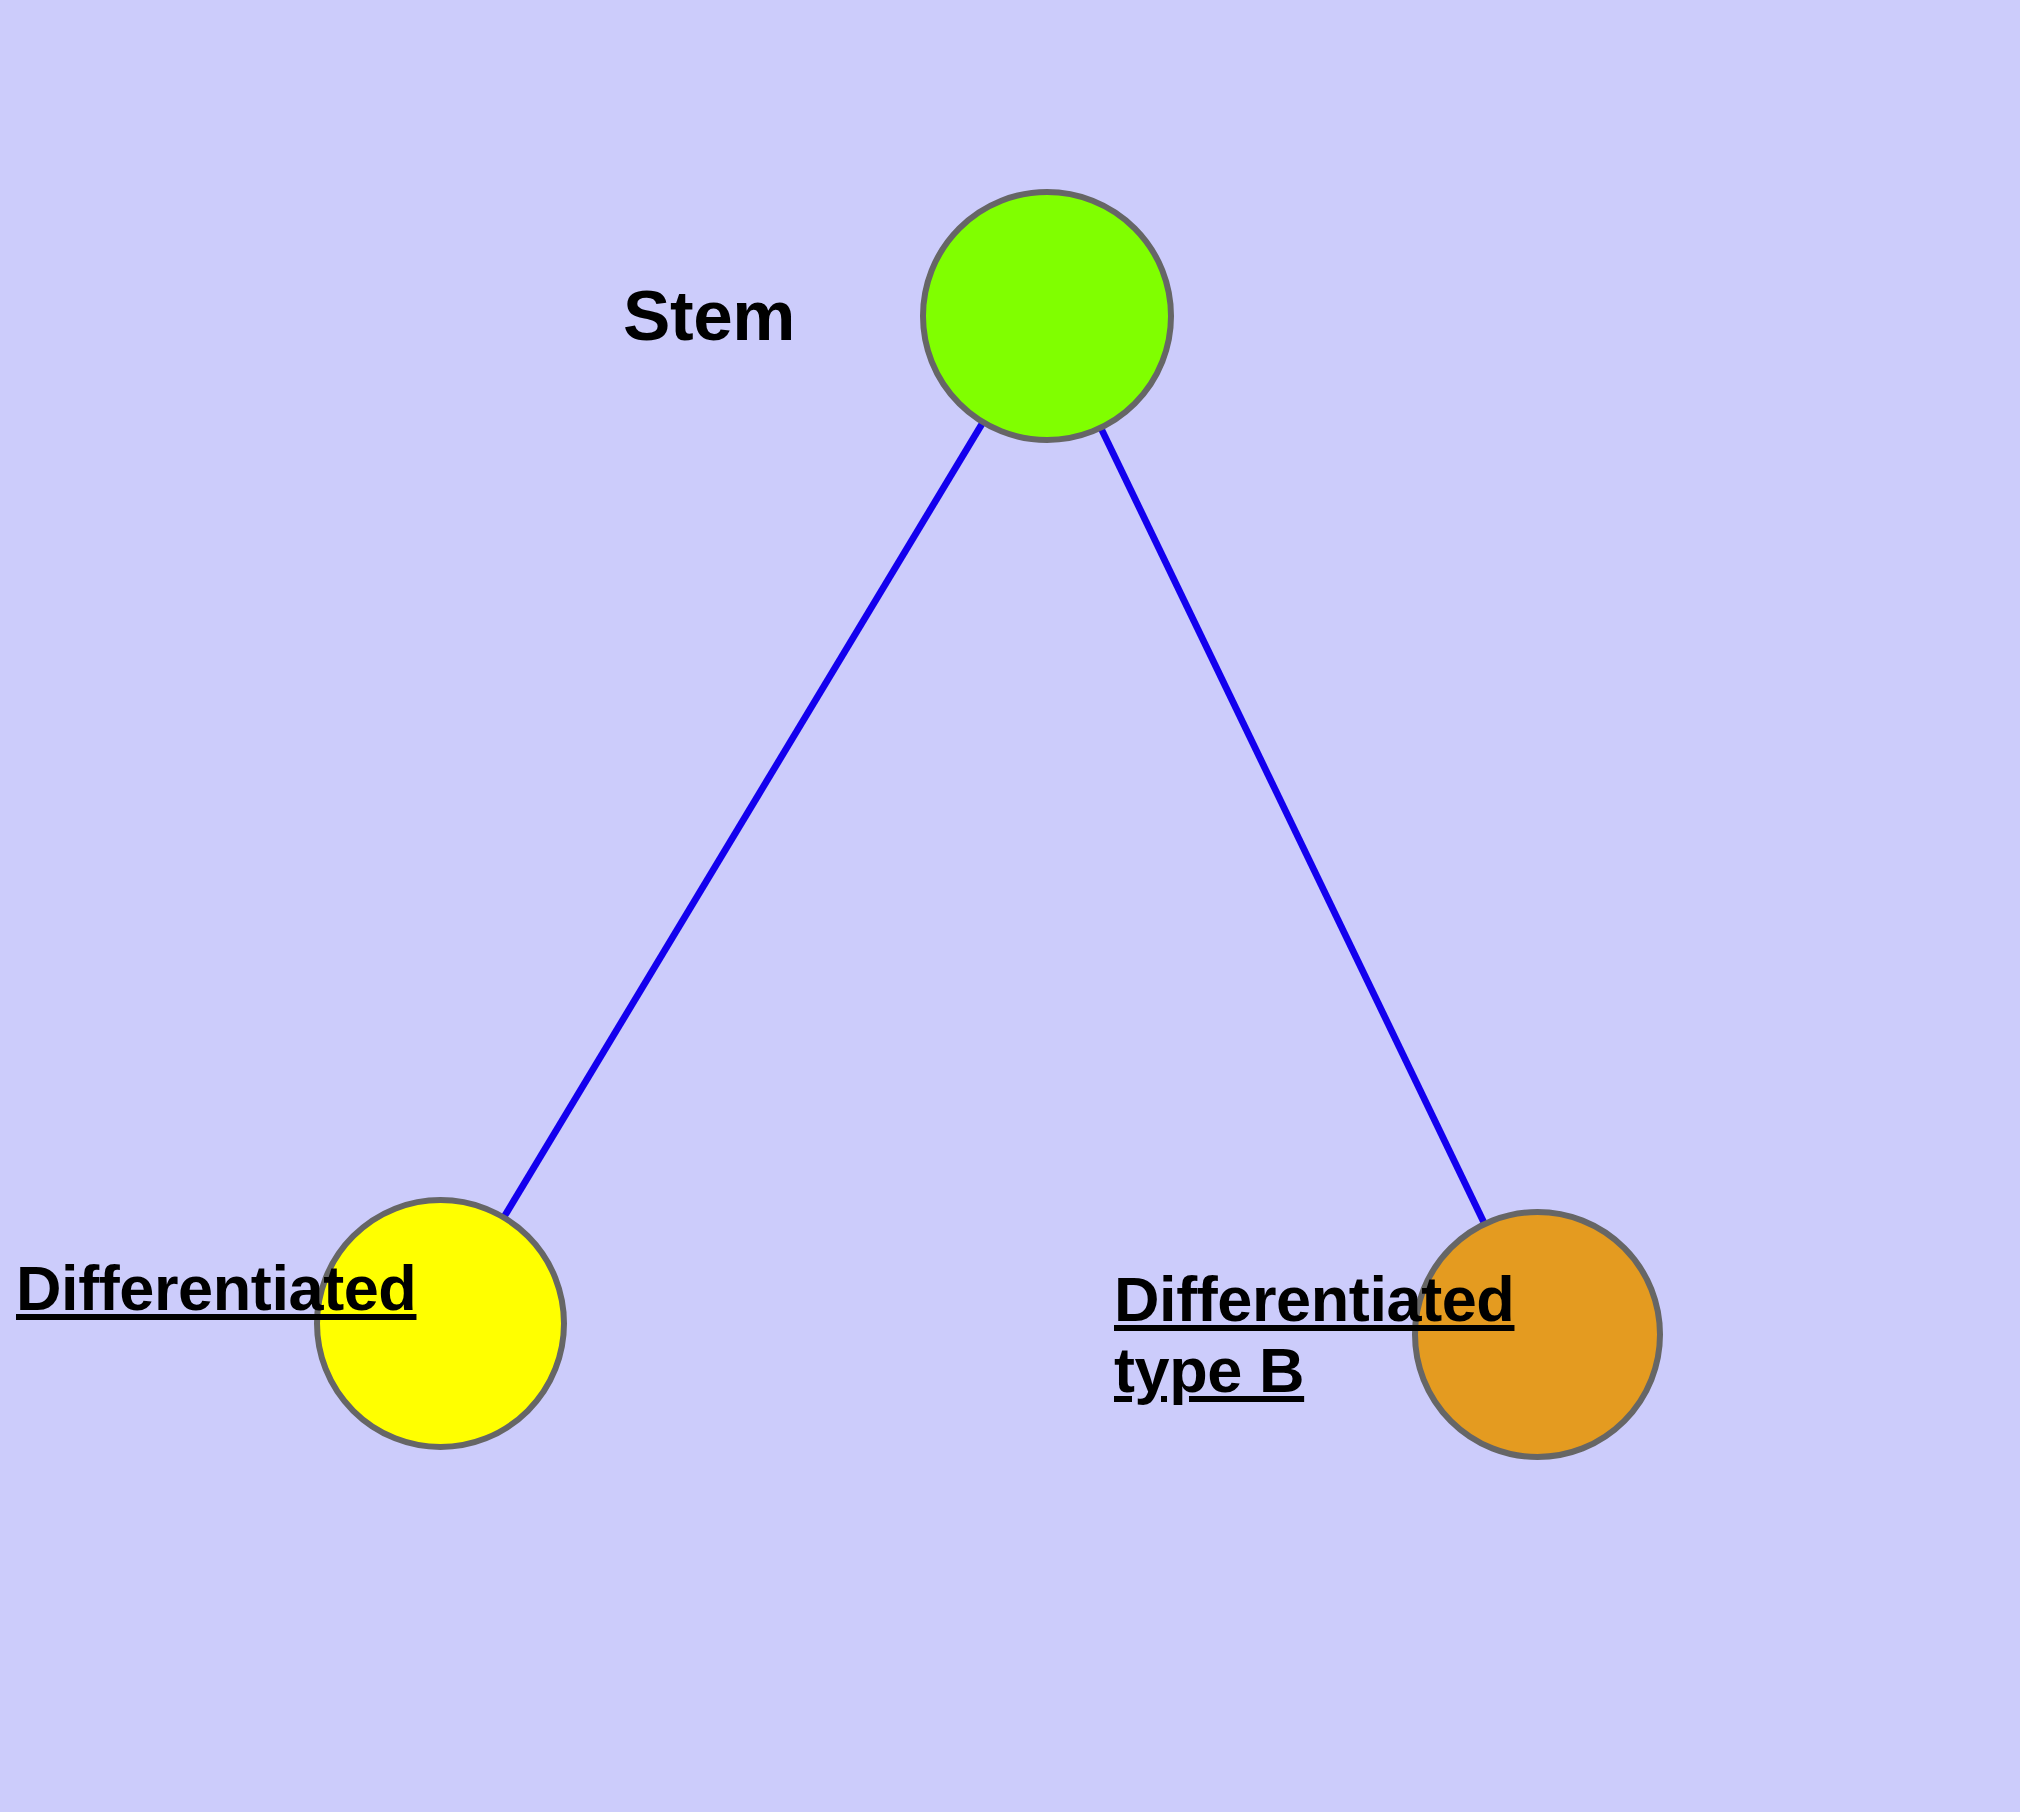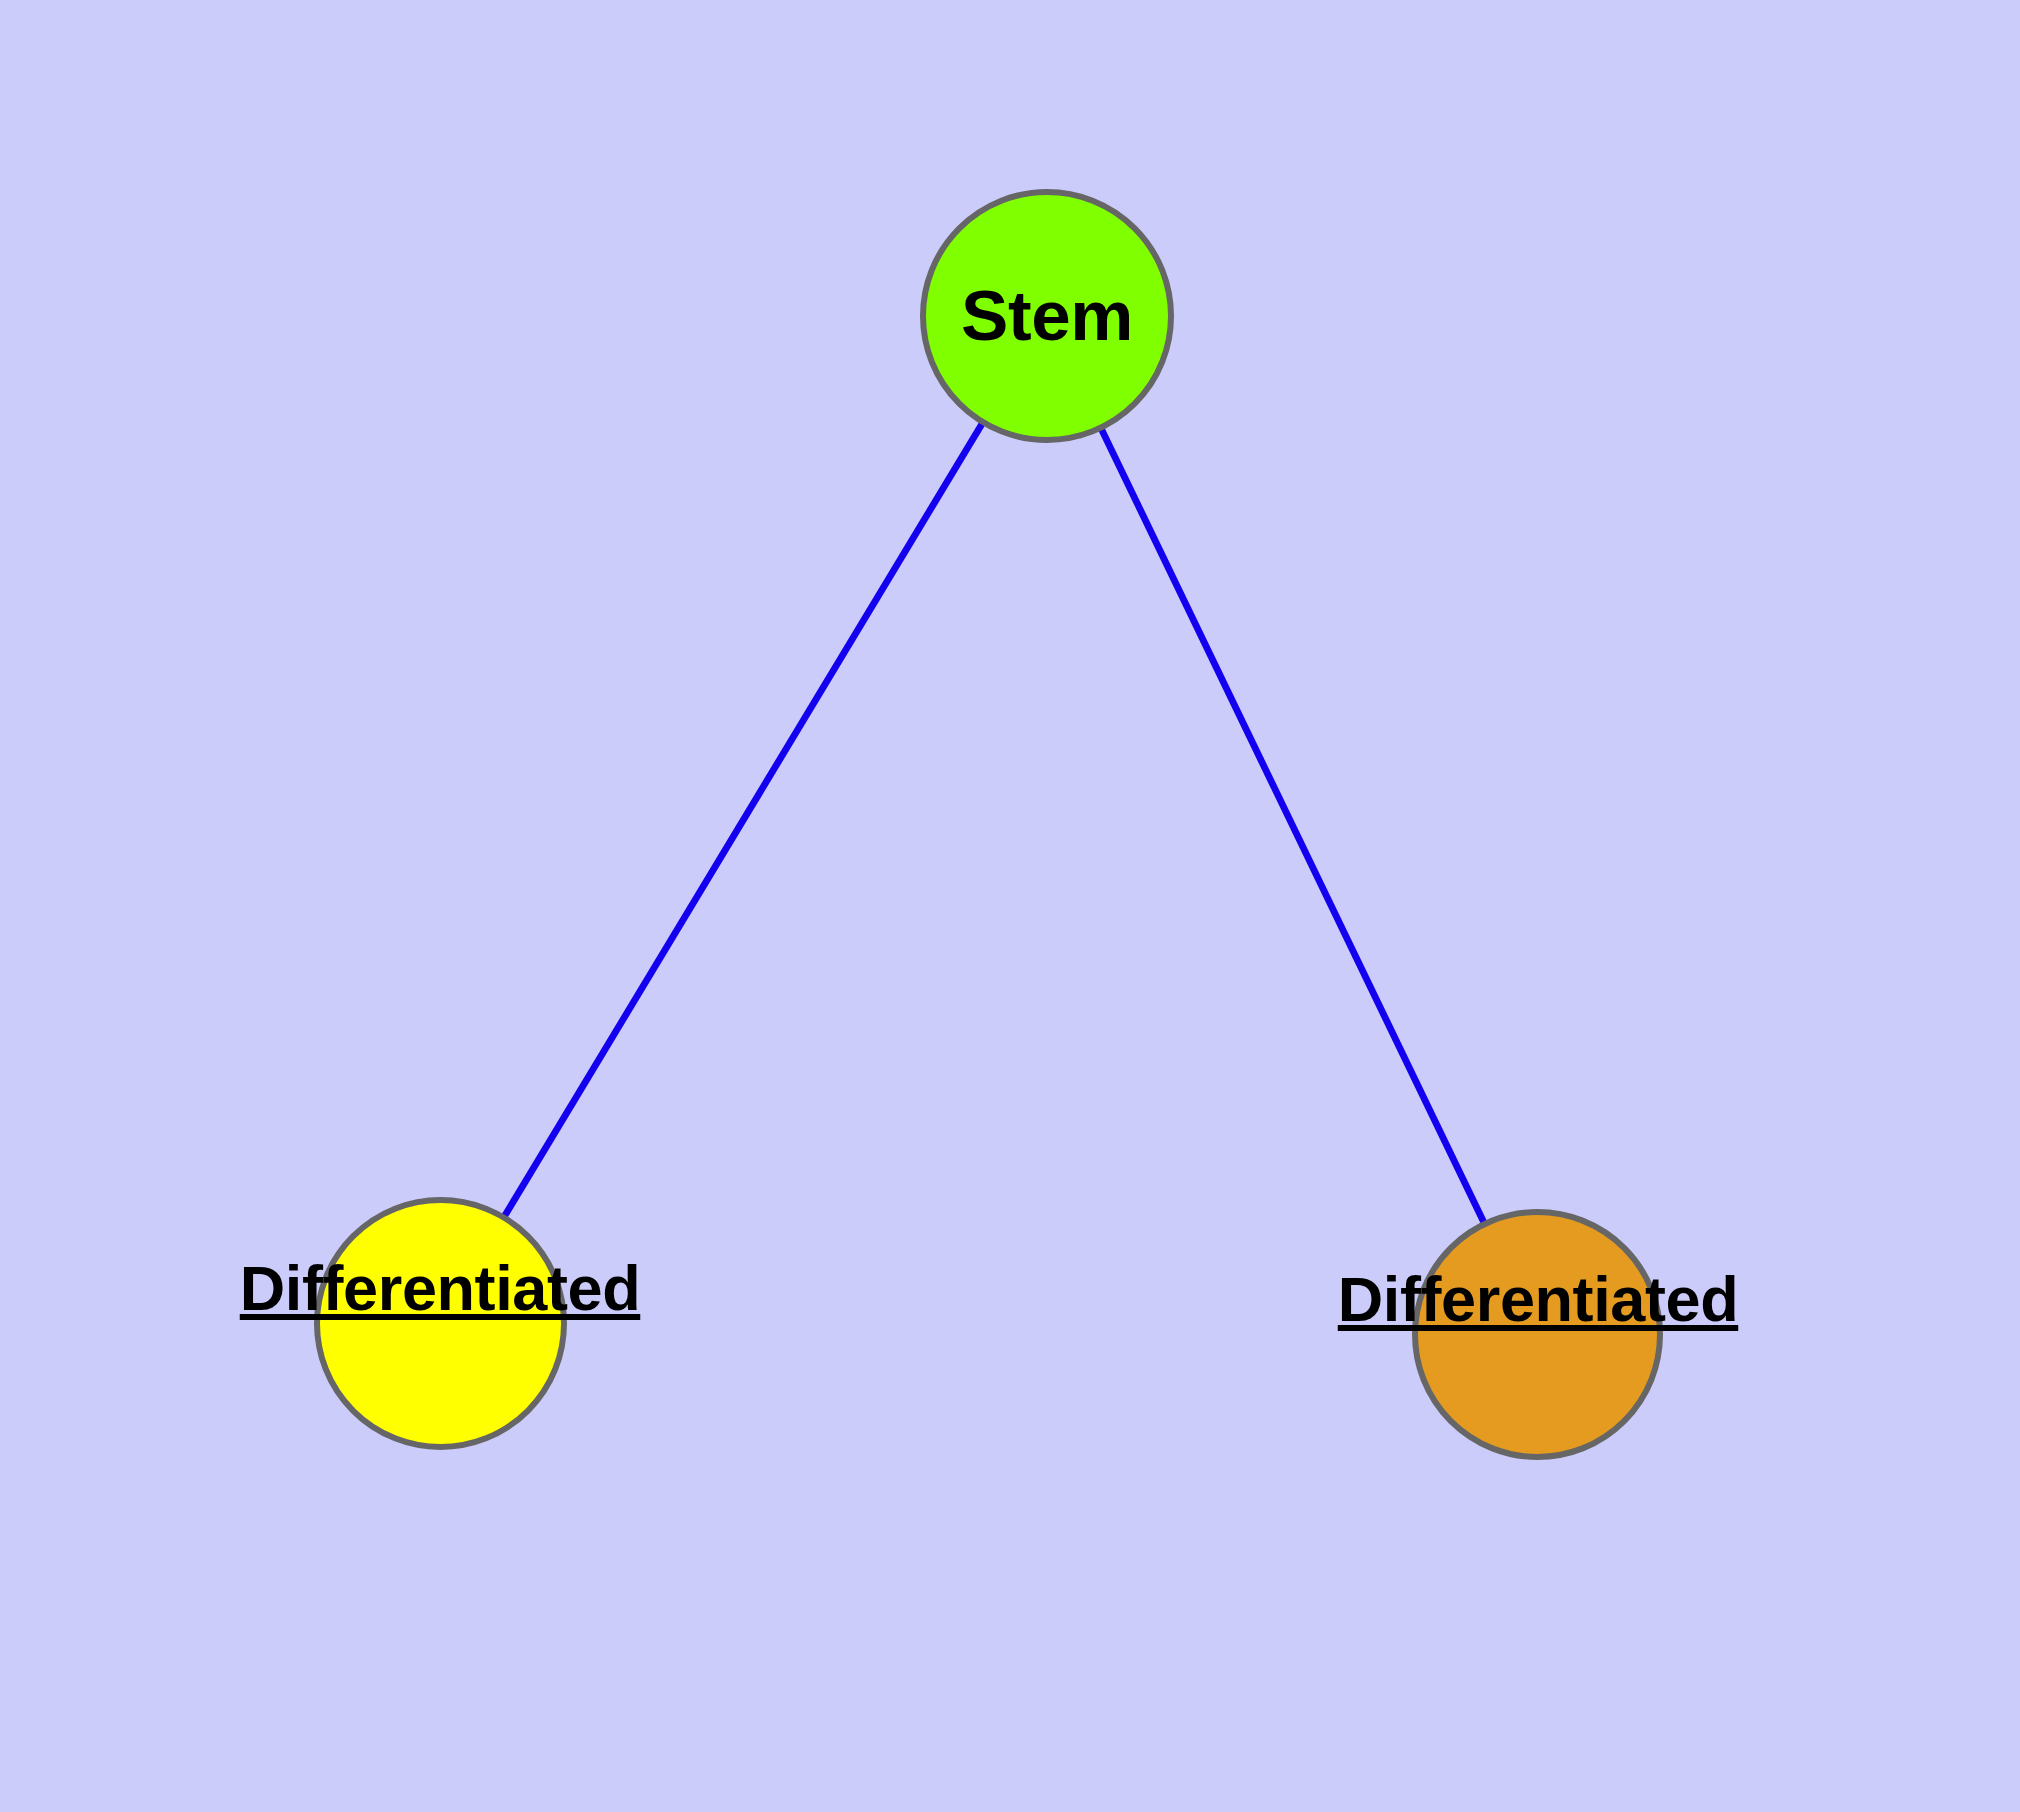--- a/index.html
+++ b/index.html
@@ -26,21 +26,20 @@
   .node {
     position: absolute;
     box-sizing: border-box;
     border-radius: 50%;
     border: 6.8px solid #666666;
     z-index: 2;
   }
   .node-label {
     position: absolute;
     z-index: 3;
-    text-align: center;
     font-weight: bold;
     color: #000000;
     white-space: pre;
     line-height: 1.12;
     letter-spacing: -0.4px;
     pointer-events: none;
   }
   .label-stem {
     font-size: 71px;
   }
@@ -62,17 +61,17 @@
   </svg>
 
   <div id="nodes-group">
       <div class="node" style="left: 920px; top: 189px; width: 254px; height: 254px; background: rgb(128, 255, 0); border-color: rgb(102, 102, 102); border-width: 6.8px;"></div>
       <div class="node" style="left: 314px; top: 1197px; width: 253px; height: 253px; background: rgb(255, 255, 0); border-color: rgb(102, 102, 102); border-width: 6.8px;"></div>
       <div class="node" style="left: 1412px; top: 1209px; width: 251px; height: 251px; background: rgb(228, 155, 32); border-color: rgb(102, 102, 102); border-width: 6.8px;"></div>
     </div>
   <div id="labels-group">
       <div class="node-label label-stem" style="font-size: 71px; width: 848px; left: 623px; top: 276px;"><div>Stem</div></div>
       <div class="node-label label-leaf" style="font-size: 63px; width: 848px; left: 16px; top: 1253px;"><div>Differentiated</div></div>
-      <div class="node-label label-leaf" style="font-size: 63px; width: 848px; left: 1114px; top: 1264px;"><div>Differentiated</div></div>
+      <div class="node-label label-leaf" style="font-size: 63px; width: 848px; left: 1114px; top: 1264px;"><div>Differentiated</div><div>type B</div></div>
     </div>
 
 </div>
 
 
 </body></html>

